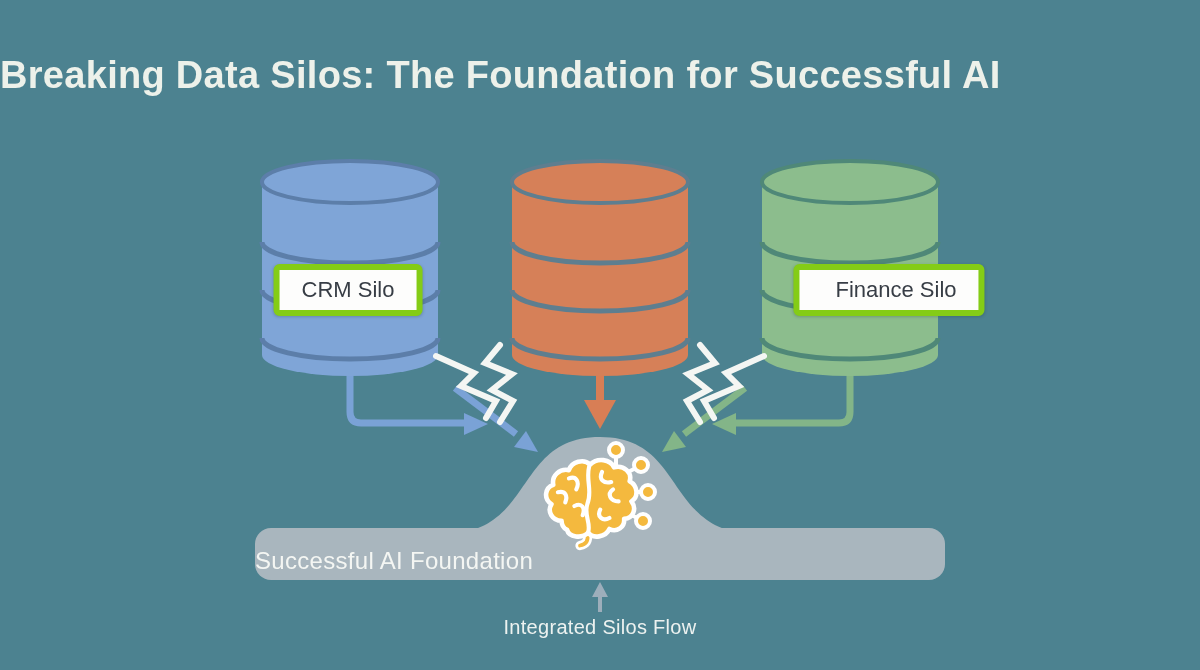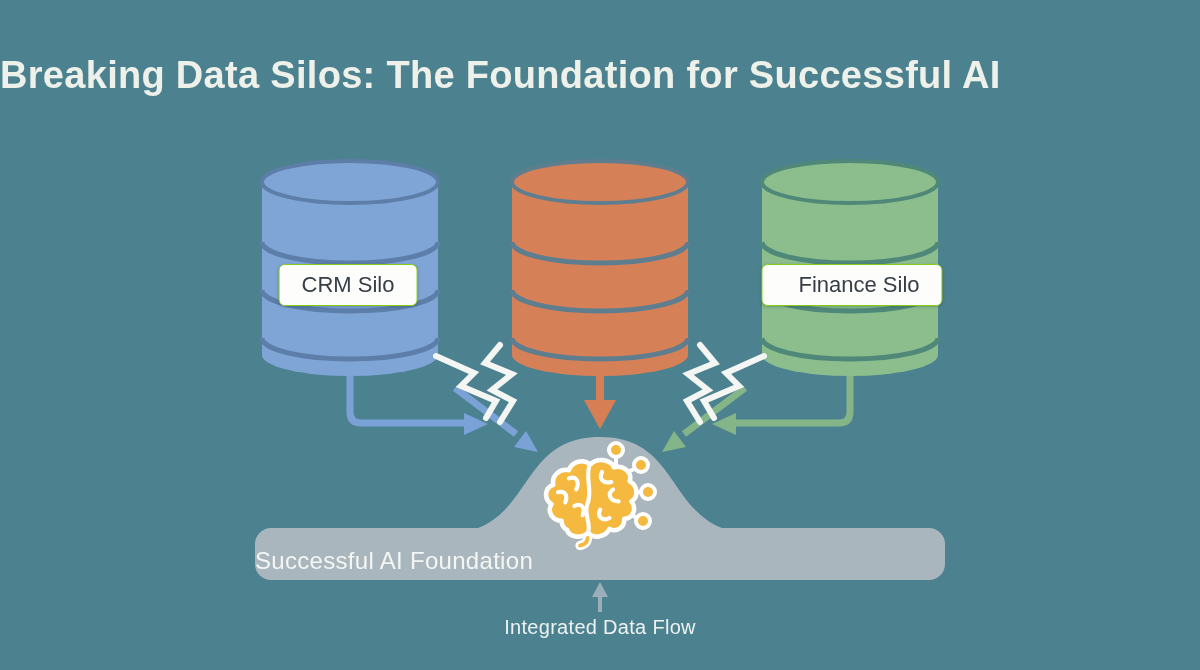--- a/index.html
+++ b/index.html
@@ -9,27 +9,27 @@
     font-family:"Liberation Sans", sans-serif;
   }
   .title{
     position:absolute;top:54px;left:0;width:1000px;
     text-align:center;font-size:38px;font-weight:bold;
     letter-spacing:.3px;color:#edf1ea;white-space:nowrap;
   }
   svg.diagram{position:absolute;left:0;top:0;}
   .silo-label{
     position:absolute;top:264px;transform:translateX(-50%);
-    background:#fdfdfc;border:1px solid #84cc16;border-radius:6px;
+    background:#fdfdfc;border:6px solid #84cc16;border-radius:6px;
     box-shadow:0 1px 3px rgba(30,50,60,.25);
     padding:7px 22px;font-size:22px;color:#373d45;white-space:nowrap;
   }
   .silo-label.crm{left:348px;}
   .silo-label.erp{left:600px;}
-  .silo-label.finance{left:852px;padding-left:36px;}
+  .silo-label.finance{left:889px;padding-left:36px;}
   .foundation-label{
     position:absolute;top:547px;left:255px;width:690px;text-align:left;
     font-size:24px;font-weight:500;color:#f4f6f3;letter-spacing:.3px;
   }
   .flow-label{
     position:absolute;top:616px;left:0;width:1200px;text-align:center;
     font-size:20px;font-weight:500;color:#edf2f0;letter-spacing:.3px;
   }
 </style>
 </head>
@@ -153,14 +153,14 @@
 
   <div class="silo-label crm">
     <span>CRM Silo</span>
   </div>
   <div class="silo-label finance">
     <span>Finance Silo</span>
   </div>
 
   <div class="foundation-label">Successful AI Foundation</div>
 
-  <div class="flow-label">Integrated Data Flow</div>
+  <div class="flow-label">Integrated Silos Flow</div>
 </div>
 
 </body></html>

